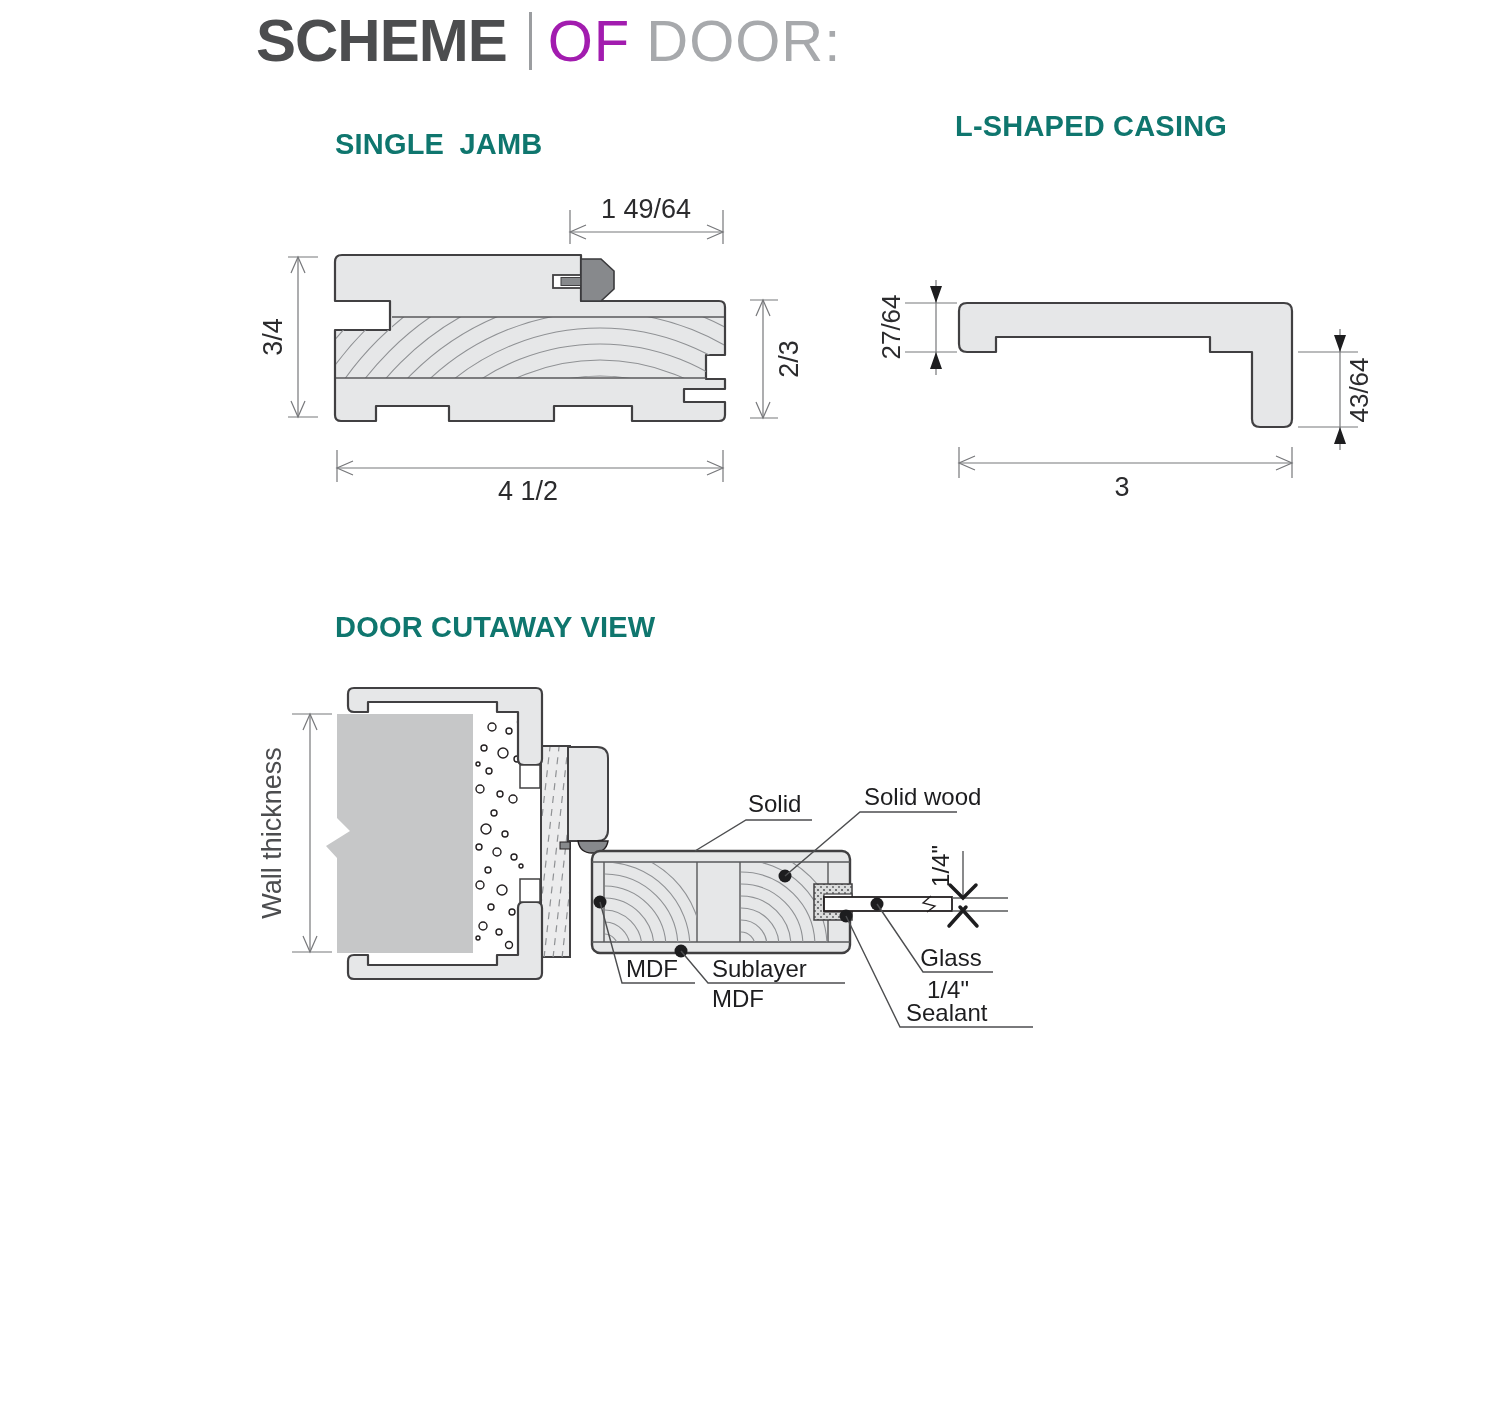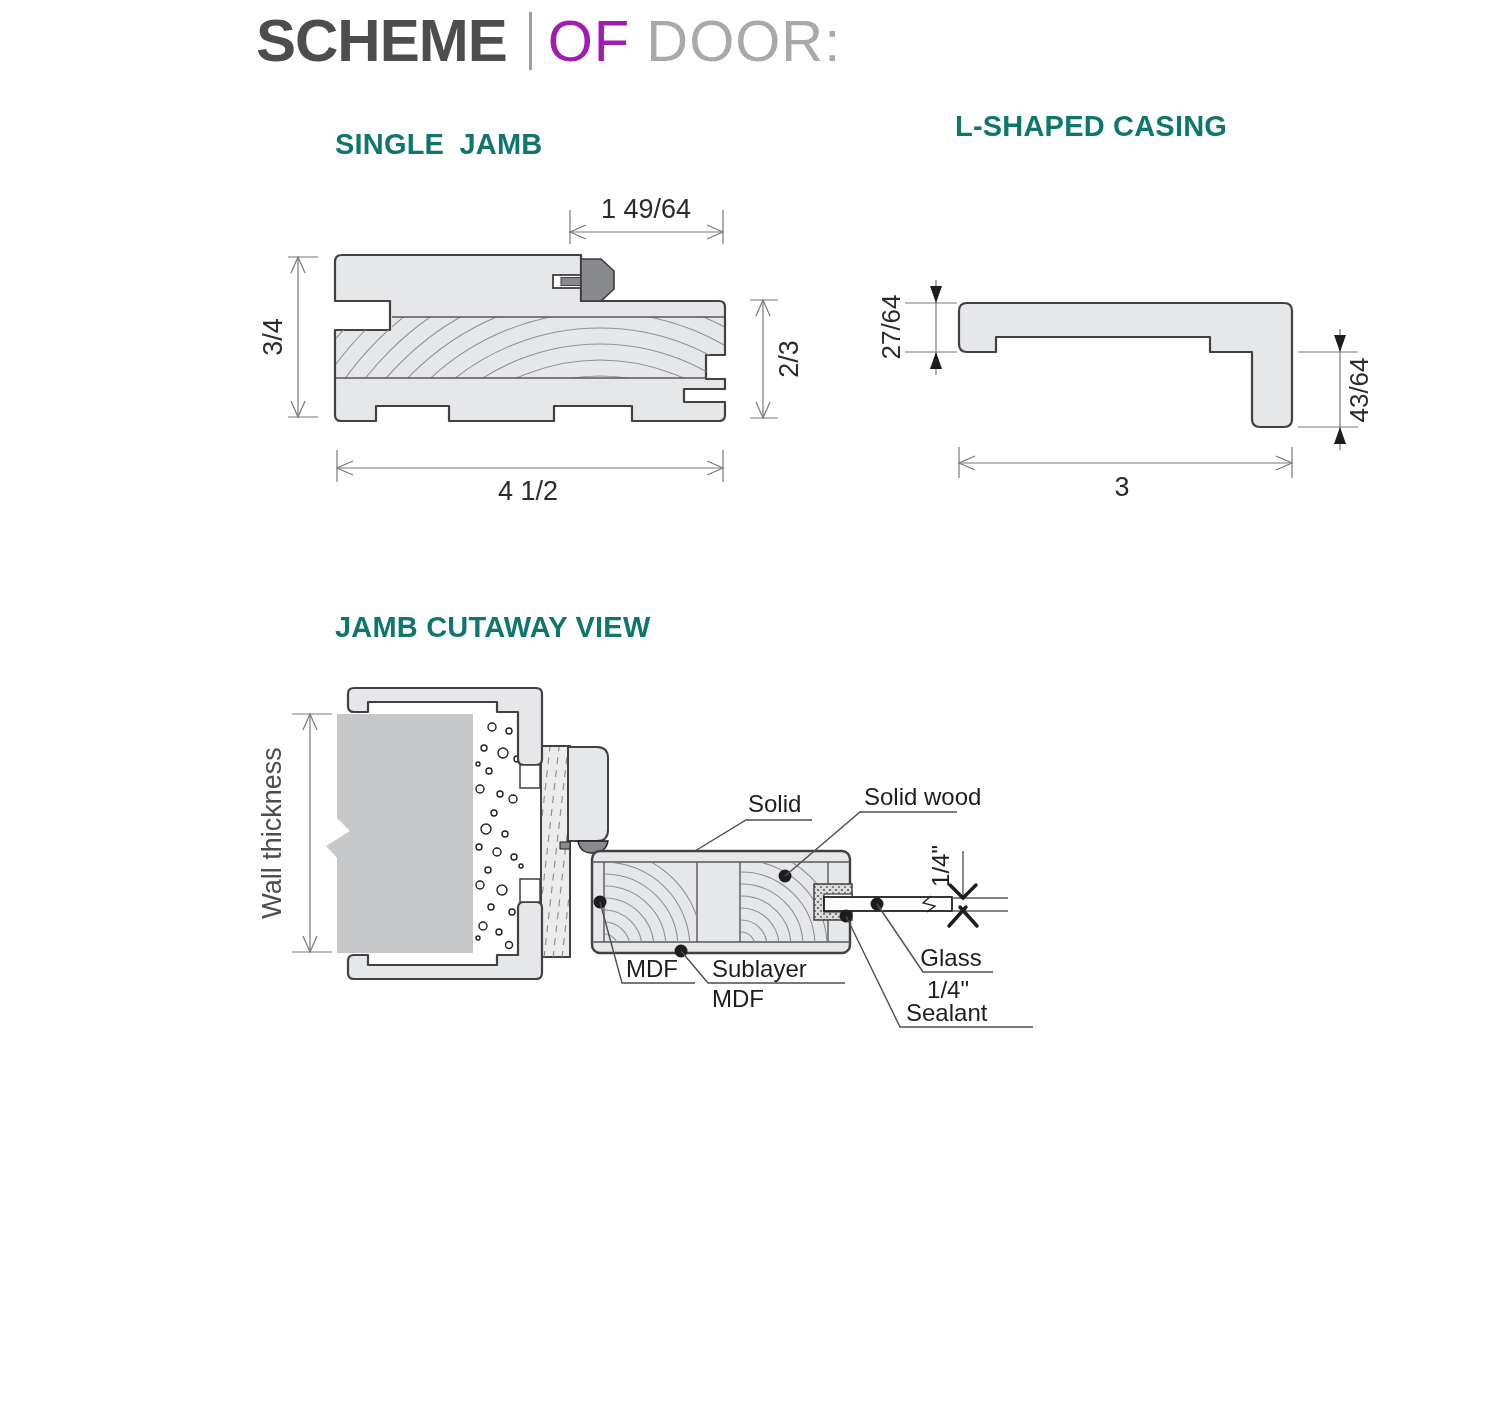--- a/index.html
+++ b/index.html
@@ -37,21 +37,21 @@
 
   <div class="title">
     <span class="w1">SCHEME</span>
     <span class="sep"></span>
     <span class="w2">OF</span>
     <span class="w3">DOOR:</span>
   </div>
 
   <div id="h-jamb" class="heading">SINGLE JAMB</div>
   <div id="h-casing" class="heading">L-SHAPED CASING</div>
-  <div id="h-cutaway" class="heading">JAMB CUTAWAY VIEW</div>
+  <div id="h-cutaway" class="heading">DOOR CUTAWAY VIEW</div>
 
   <svg class="draw" width="1488" height="1408" viewBox="0 0 1488 1408">
     <defs>
       <clipPath id="clipJambBand">
         <path d="M392 317 L724 317 L724 355 L706 355 L706 378 L336 378 L336 330 L392 330 Z"></path>
       </clipPath>
       <clipPath id="clipDoorL">
           <rect x="605" y="863" width="92" height="79"></rect>
         </clipPath>
       <clipPath id="clipDoorR">

